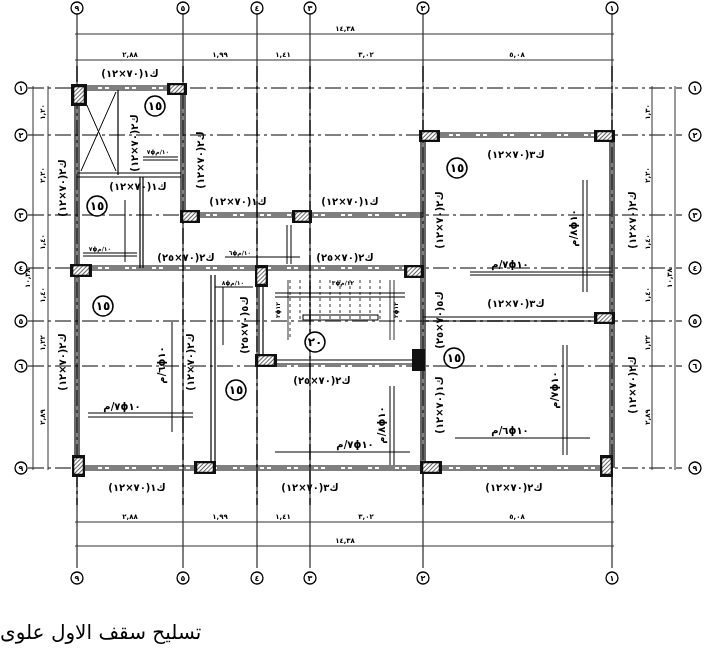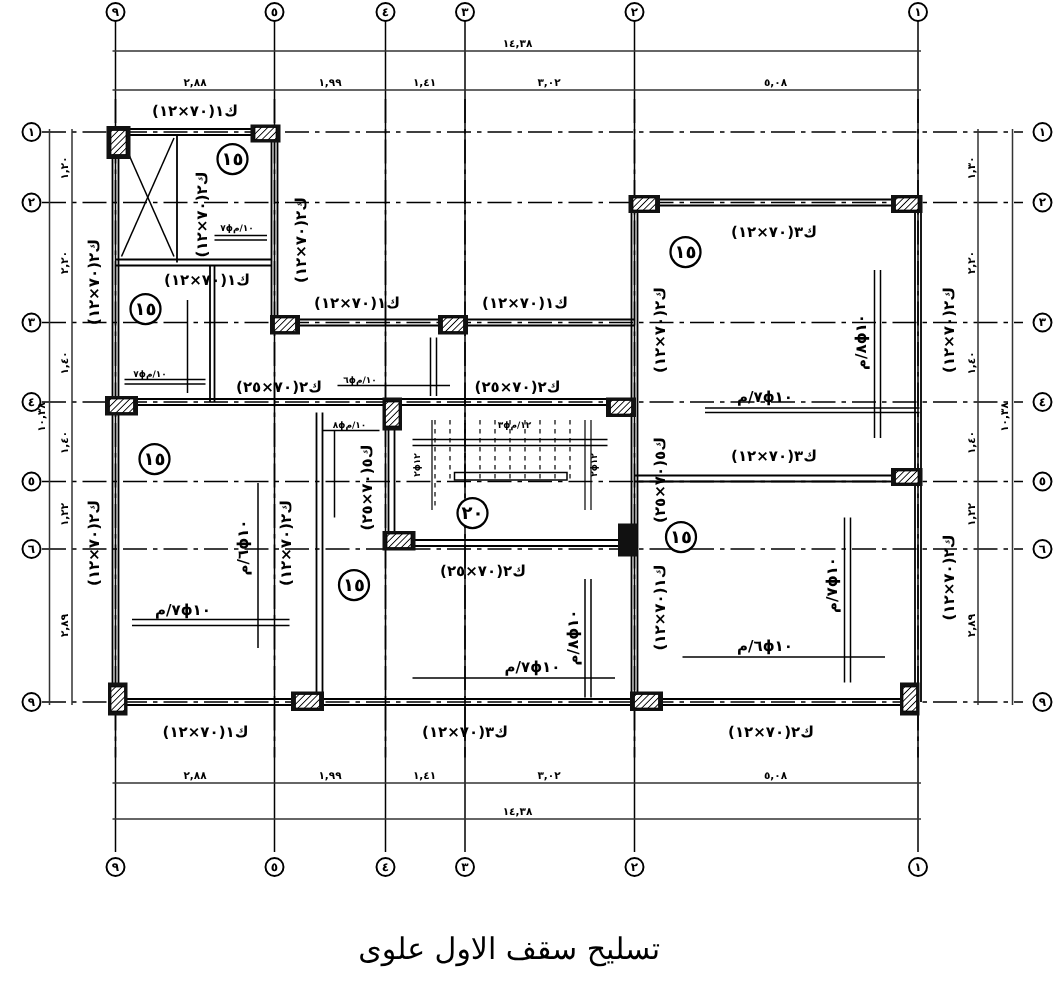--- a/index.html
+++ b/index.html
@@ -12,21 +12,21 @@
   .dimtext{font-size:7px;font-weight:bold;text-anchor:middle;}
   .beam{stroke:#000;stroke-width:1.2;fill:none;}
   .beamlbl{font-size:10px;font-weight:bold;text-anchor:middle;direction:rtl;}
   .col{fill:#111;}
   .colhatch{fill:url(#hatch);stroke:#000;stroke-width:0.5;}
   .slabno circle{fill:#fff;stroke:#000;stroke-width:1.5;}
   .slabno text{font-size:12px;font-weight:bold;text-anchor:middle;dominant-baseline:central;}
   .rebar{stroke:#000;stroke-width:1;fill:none;}
   .reblbl{font-size:10px;font-weight:bold;text-anchor:middle;direction:rtl;}
   .smalllbl{font-size:6px;font-weight:bold;text-anchor:middle;}
-  .title{position:absolute;left:0;width:679px;top:620px;text-align:center;font-size:20px;direction:rtl;font-family:"DejaVu Sans",sans-serif;}
+  .title{position:absolute;left:0;width:679px;top:620px;text-align:left;font-size:20px;direction:rtl;font-family:"DejaVu Sans",sans-serif;}
 </style>
 </head>
 <body>
 
 <svg width="708" height="657" viewBox="0 0 708 657" xmlns="http://www.w3.org/2000/svg">
   <defs>
     <pattern id="hatch" width="3" height="3" patternUnits="userSpaceOnUse" patternTransform="rotate(45)">
       <rect width="3" height="3" fill="#fff"></rect>
       <line x1="0" y1="0" x2="0" y2="3" stroke="#000" stroke-width="1.2"></line>
     </pattern>

